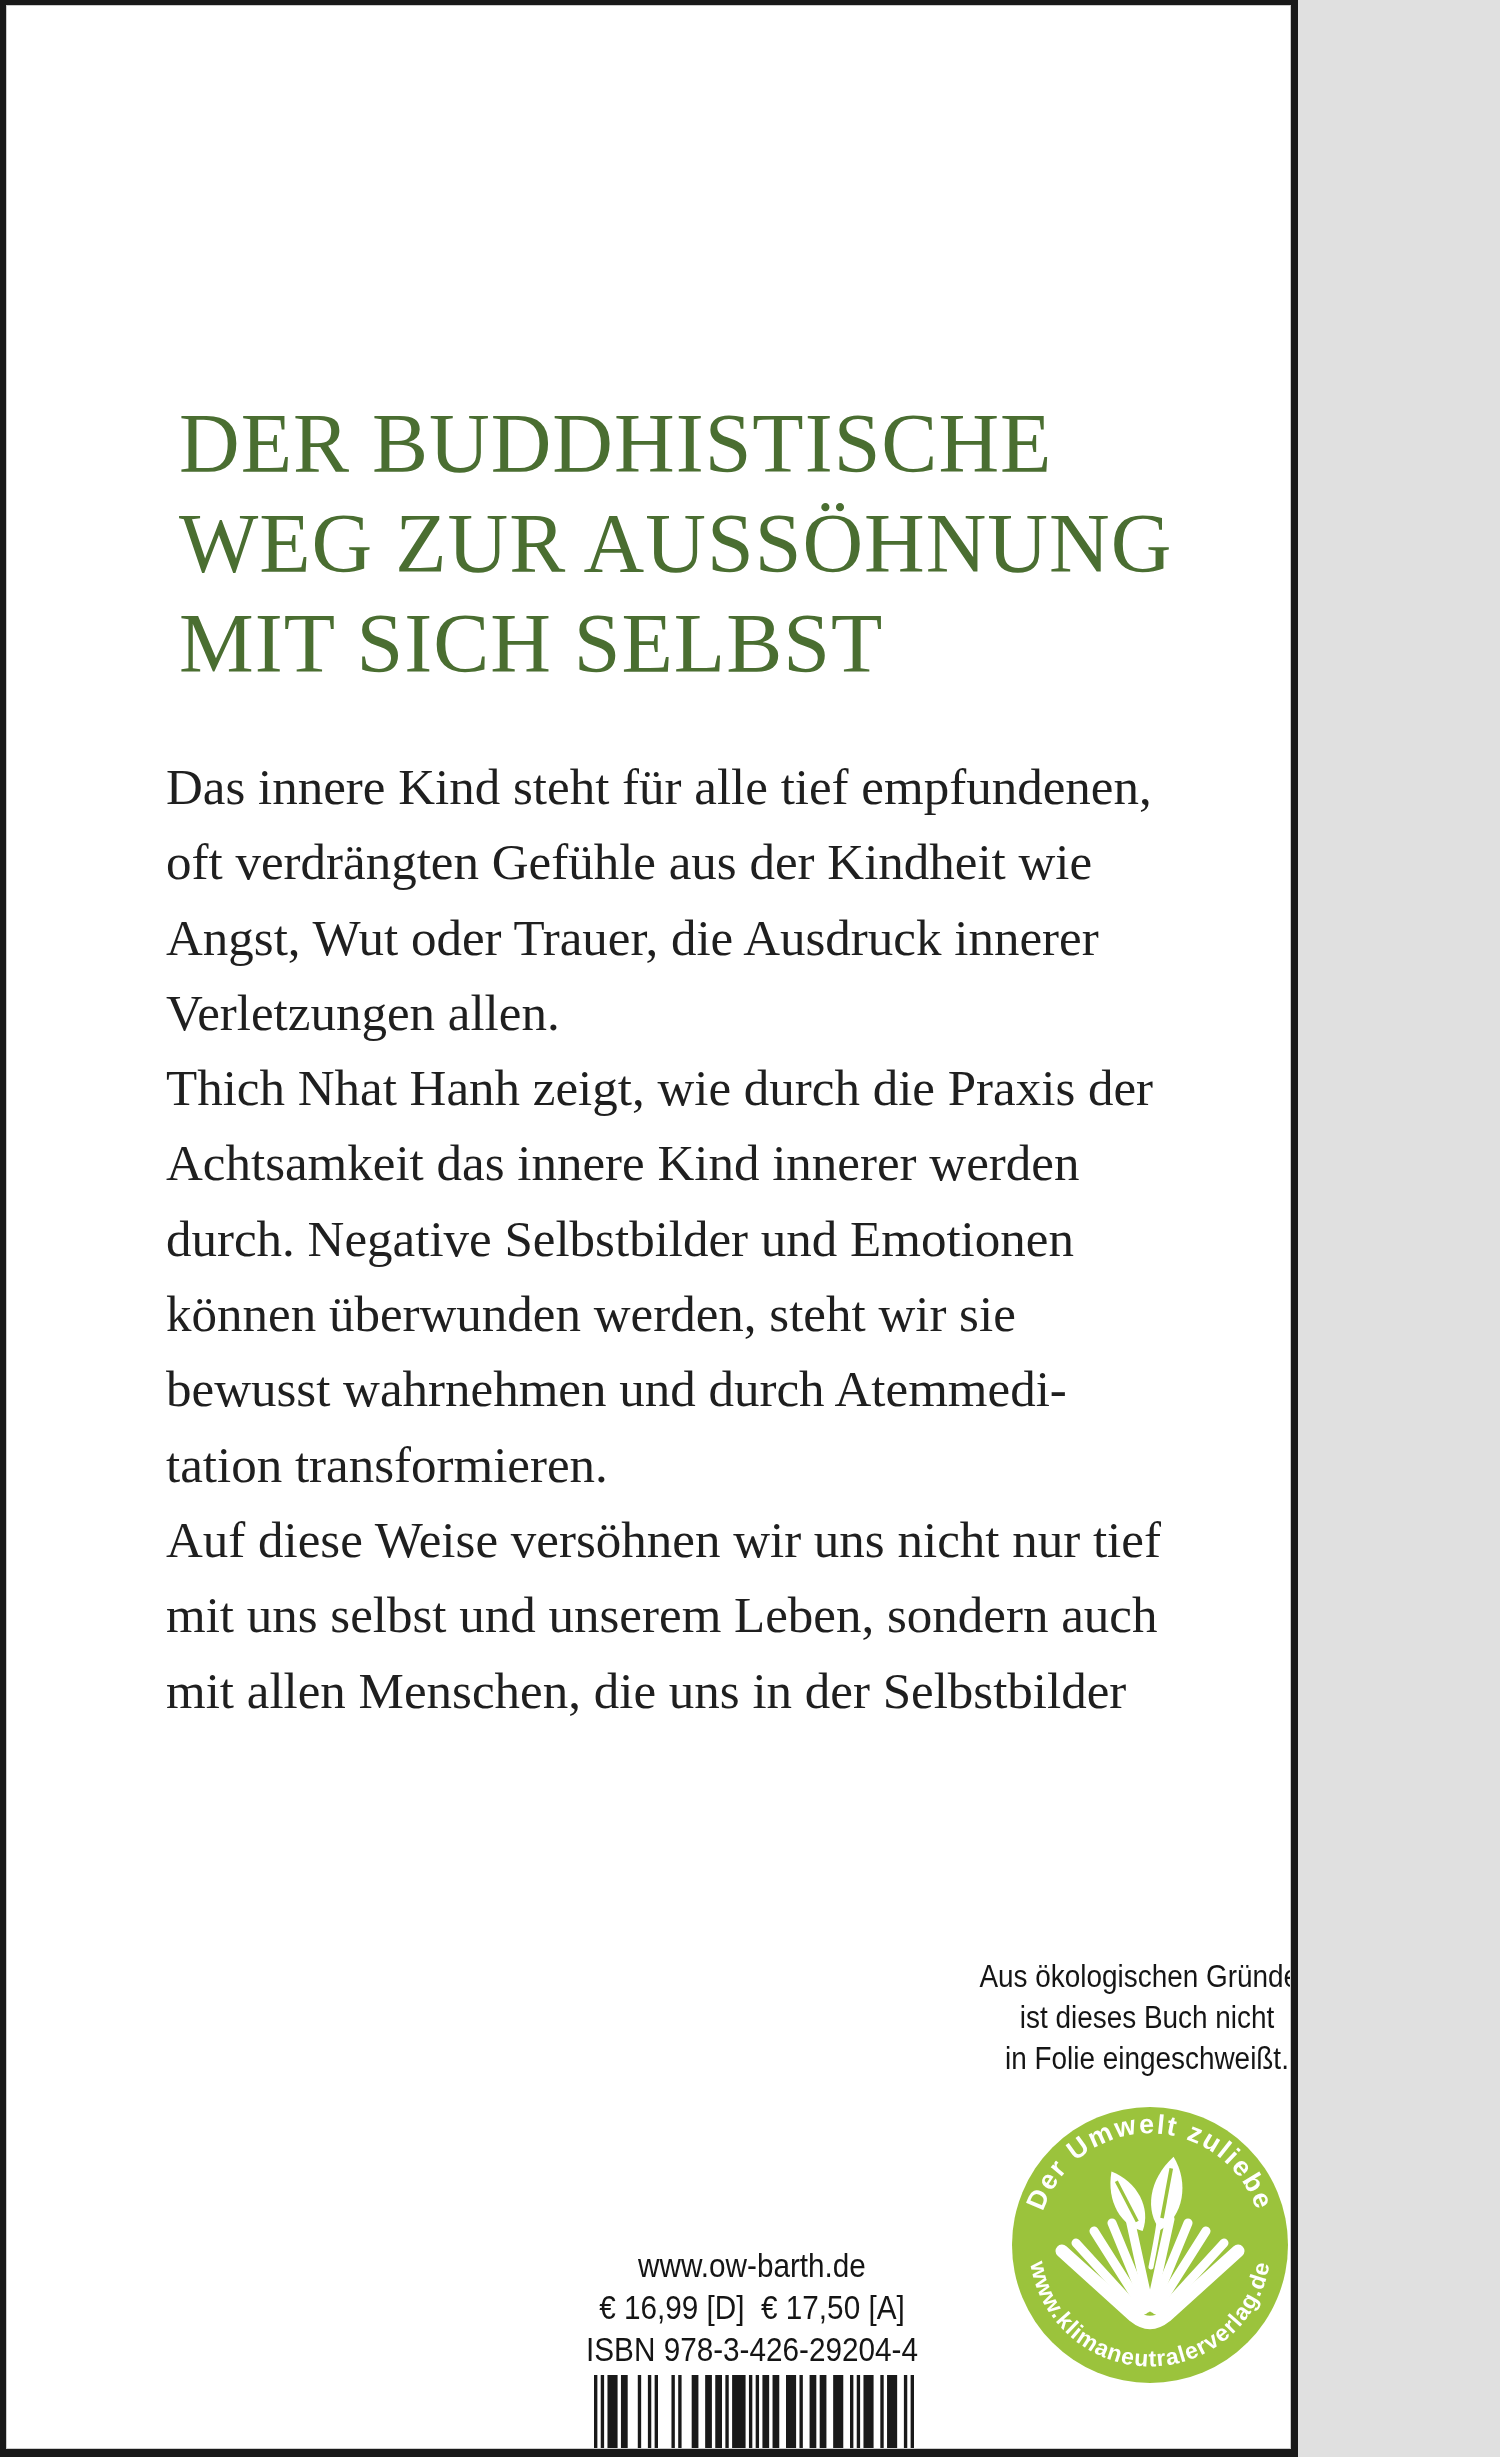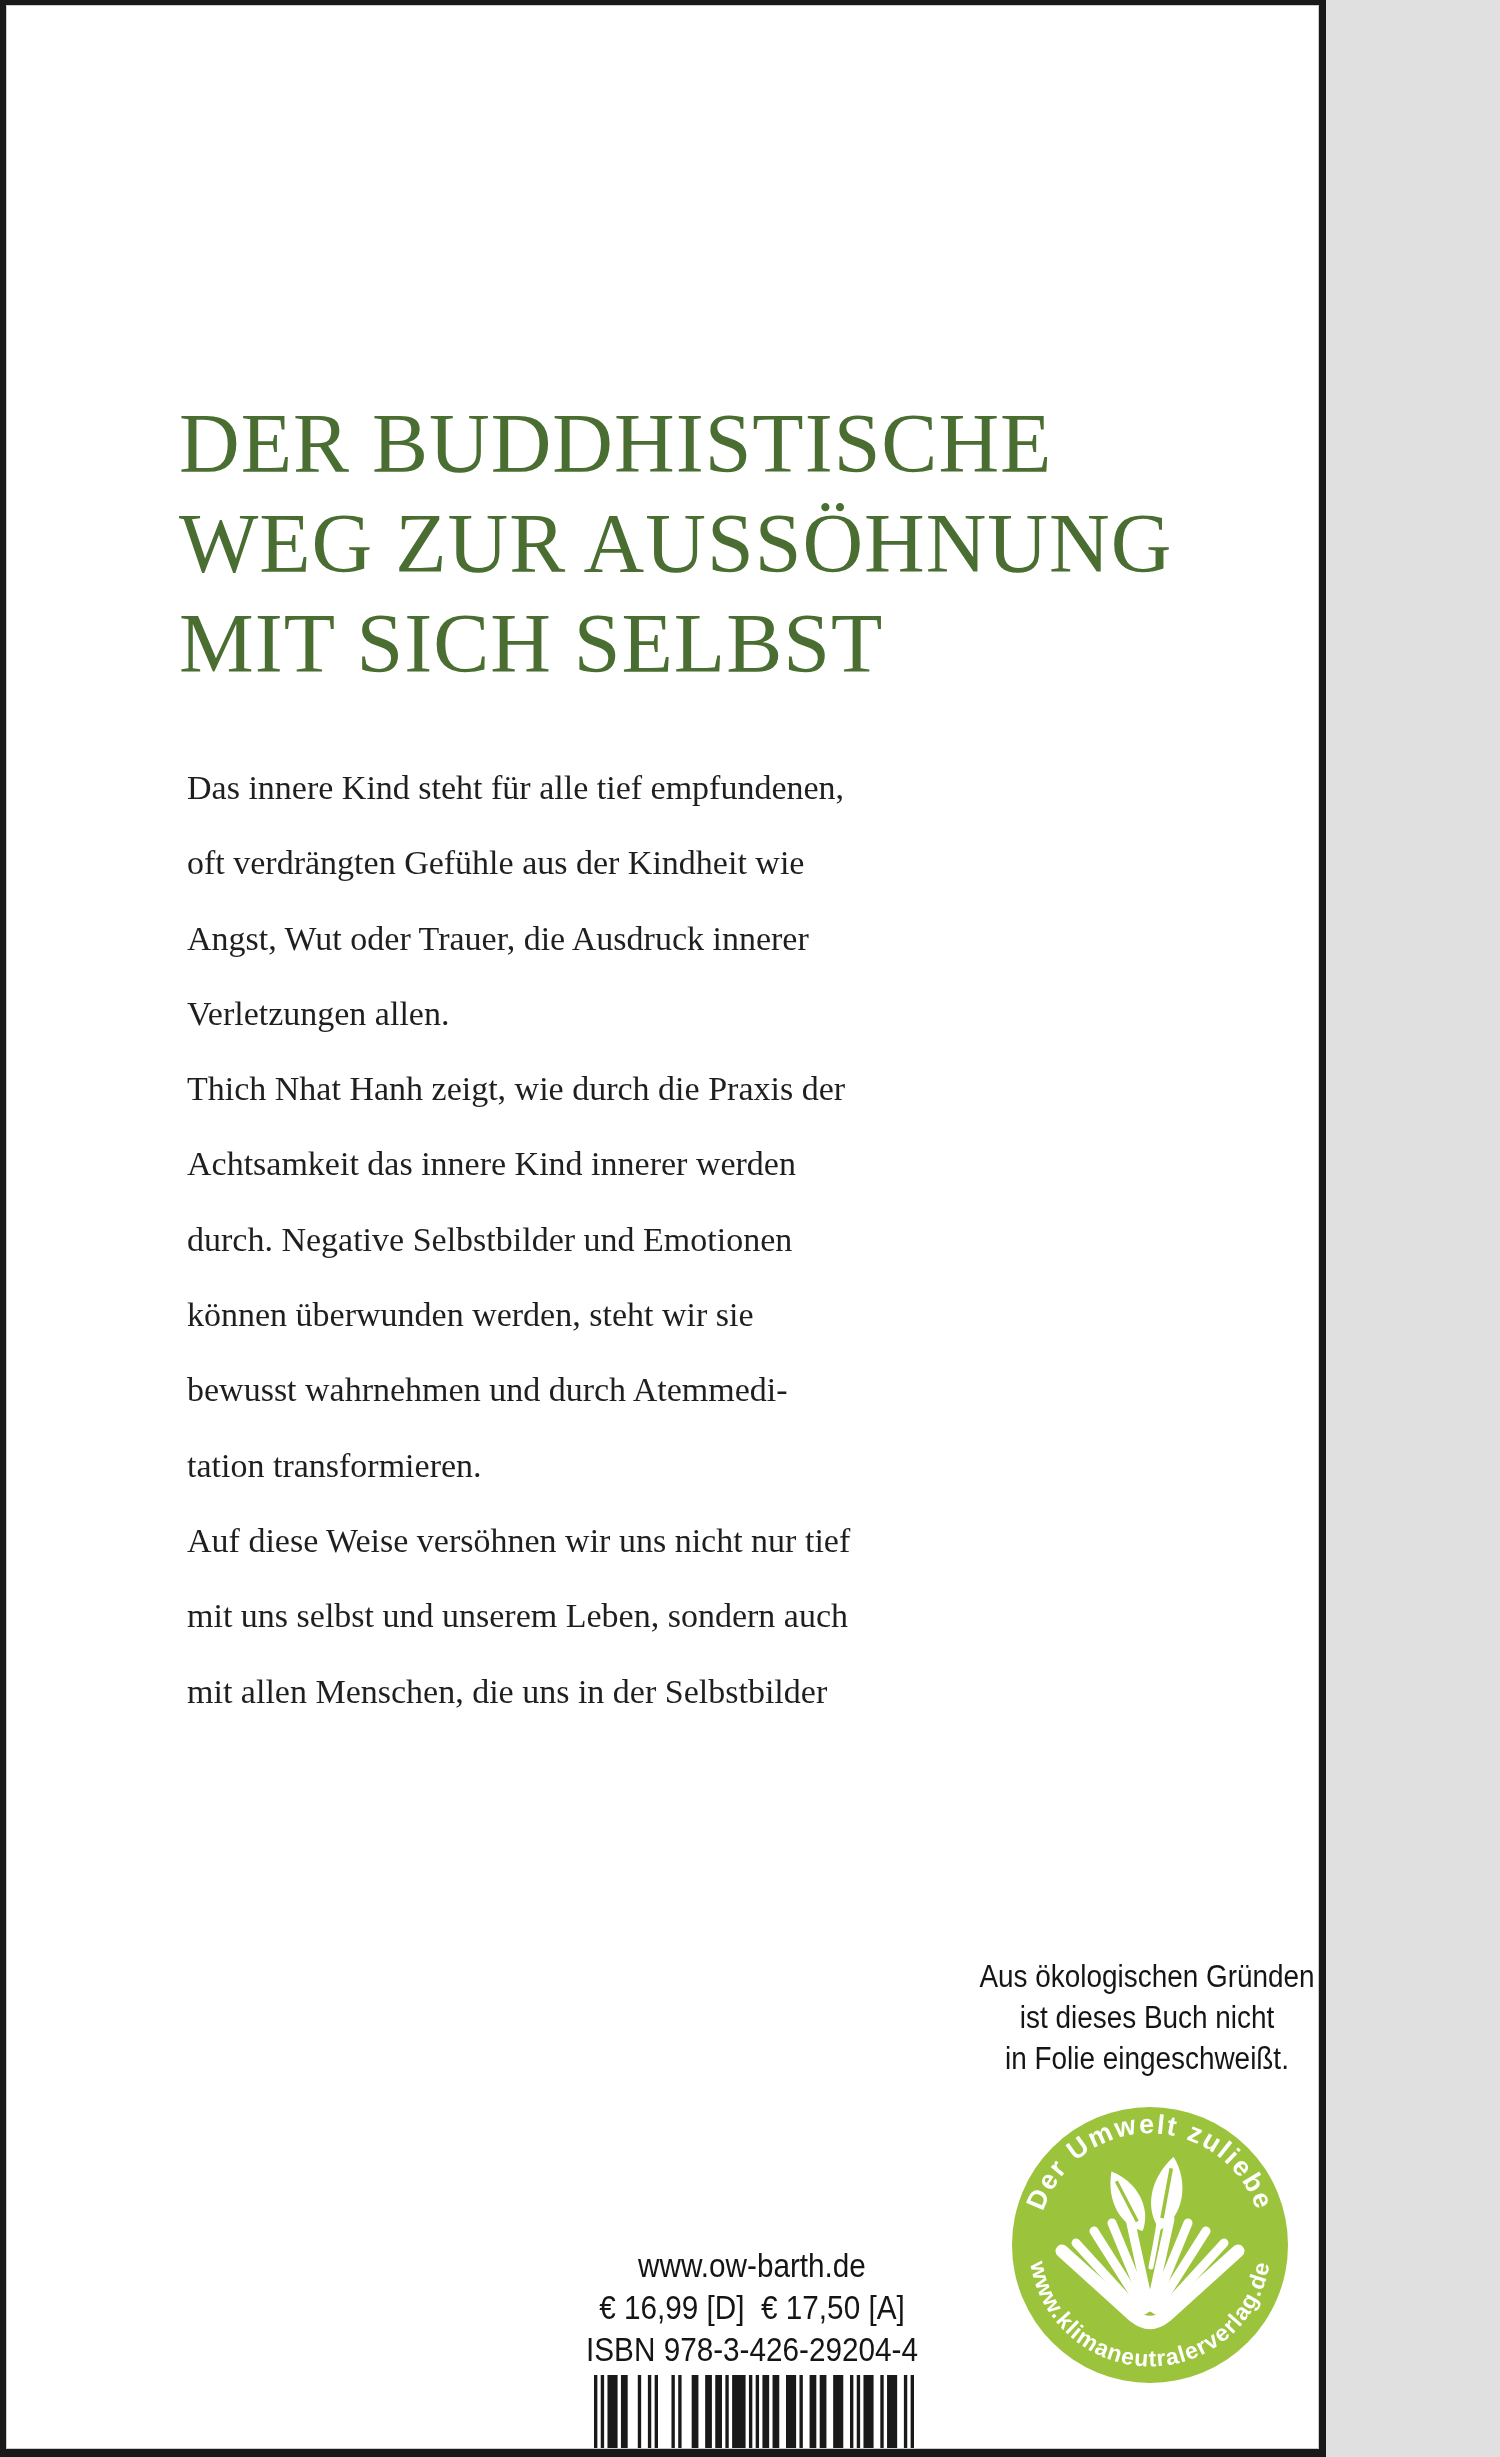--- a/index.html
+++ b/index.html
@@ -3,41 +3,40 @@
 <meta charset="utf-8">
 <title>Book back cover</title>
 <style>
   html,body{margin:0;padding:0;background:#e0e0e0;}
   .cover{
     position:relative;
     width:1298px;height:2457px;
     background:var(--paper,#fff);
     font-family:"Liberation Serif",serif;
     overflow:hidden;
-    padding-left:28px;
   }
   .frame{
     position:absolute;inset:0;
     border-style:solid;
     border-color:var(--frame,#191919);
     border-width:5px 7px 8px 6px;
     box-shadow:inset 0 0 0 1px #cccccc;
     pointer-events:none;
     z-index:10;
   }
   .headline{
     position:absolute;left:179px;top:394px;
     font-size:84px;line-height:100px;
     letter-spacing:1px;
     color:var(--headline-green,#4a6e31);
     white-space:nowrap;
   }
   .blurb{
-    position:absolute;left:187px;top:750px;
-    font-size:34px;line-height:75.3px;
+    position:absolute;left:166px;top:750px;
+    font-size:51px;line-height:75.3px;
     color:var(--body-text,#1f1f1f);
     white-space:nowrap;
   }
   .eco-note{
     position:absolute;left:897px;top:1956px;width:500px;
     text-align:center;
     font-family:"Liberation Sans",sans-serif;
     font-size:31px;line-height:41px;
     color:var(--ink,#151515);
     transform:scaleX(0.9);

